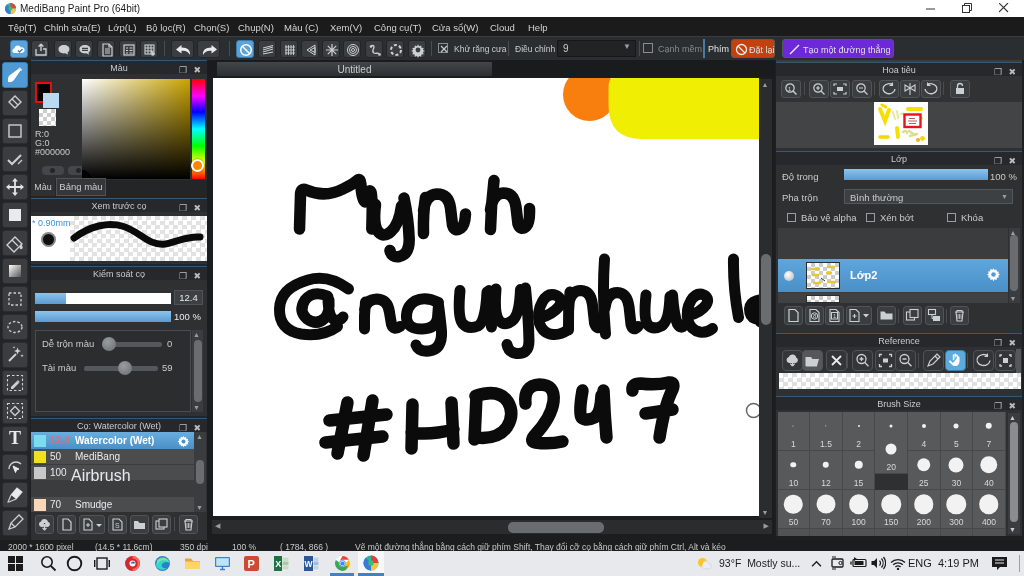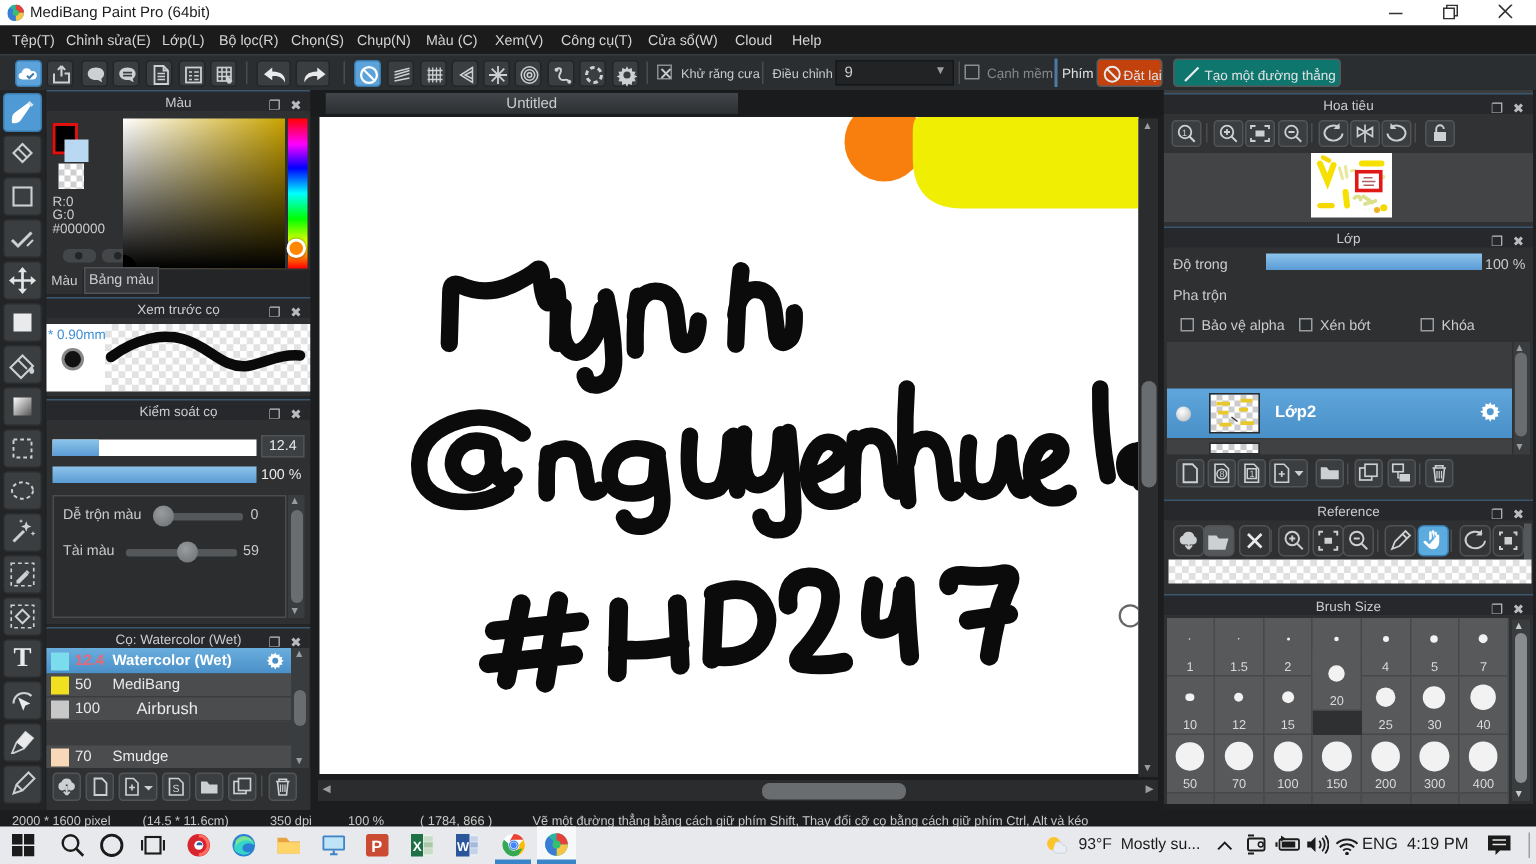--- a/index.html
+++ b/index.html
@@ -199,21 +199,21 @@
     <span style="position:absolute;left:658px;top:7px;color:#85888b;font-size:9px;white-space:nowrap">Cạnh mềm</span>
     <div style="position:absolute;left:703px;top:2px;width:2px;height:19px;background:#4a7ba5"></div>
     <span style="position:absolute;left:708px;top:7px;color:#e0e2e4;font-size:9px;white-space:nowrap">Phím</span>
     <div style="position:absolute;left:731px;top:2px;width:44px;height:19px;background:#c2410c;border:1px solid #5a5d60;border-radius:3px">
       <svg width="13" height="13" viewBox="0 0 13 13" style="position:absolute;left:3px;top:3px">
           <circle cx="6.5" cy="6.5" r="5" fill="none" stroke="#e8eaec" stroke-width="1.3"></circle>
           <path d="M3 3l7 7" stroke="#e8eaec" stroke-width="1.3"></path>
         </svg>
       <span style="position:absolute;left:17px;top:4.5px;color:#e0e2e4;font-size:9px;white-space:nowrap">Đặt lại</span>
     </div>
-    <div style="position:absolute;left:782px;top:2px;width:112px;height:19px;background:#0f766e;border:1px solid #55585a;border-radius:3px">
+    <div style="position:absolute;left:782px;top:2px;width:112px;height:19px;background:#6d28d9;border:1px solid #55585a;border-radius:3px">
       <svg width="13" height="13" viewBox="0 0 13 13" style="position:absolute;left:5px;top:3px">
           <path d="M2 11L11 2" stroke="#e8eaec" stroke-width="1.5"></path>
         </svg>
       <span style="position:absolute;left:20px;top:4.5px;color:#e0e2e4;font-size:9px;white-space:nowrap">Tạo một đường thẳng</span>
     </div>
   </div>
 
   <div class="abs" id="tools">
     <div class="ti" style="top:2px;background:#4f9ad4;border-color:#3a7cae"><svg width="24" height="24" viewBox="0 0 24 24">
           <path d="M5 19c3 .5 5-.5 6-2l6.5-9.5c.8-1.2-.7-2.6-1.9-1.8L7 12c-1.7 1-2.3 3-2 7z" fill="#fff"></path>
@@ -365,21 +365,21 @@
               </svg></div>
         </div>
         <div class="abs" style="left:0;top:17px;width:163px;height:16px;background:#4a4c4e;border-bottom:1px solid #3a3c3e">
           <div class="abs" style="left:3px;top:2px;width:12px;height:12px;background:#f0e020"></div>
           <div class="abs" style="left:19px;top:2px;color:#e8eaec;font-size:10px">50</div>
           <div class="abs" style="left:44px;top:2px;color:#e8eaec;font-size:10px">MediBang</div>
         </div>
         <div class="abs" style="left:0;top:33px;width:163px;height:16px;background:#4a4c4e;border-bottom:1px solid #3a3c3e">
           <div class="abs" style="left:3px;top:2px;width:12px;height:12px;background:#c8c8c8"></div>
           <div class="abs" style="left:19px;top:2px;color:#e8eaec;font-size:10px">100</div>
-          <div class="abs" style="left:60px;top:2px;color:#e8eaec;font-size:11px">Airbrush</div>
+          <div class="abs" style="left:40px;top:2px;color:#e8eaec;font-size:16px">Airbrush</div>
         </div>
         <div class="abs" style="left:0;top:65px;width:163px;height:15px;background:#4a4c4e">
           <div class="abs" style="left:3px;top:2px;width:12px;height:12px;background:#f8d8b8"></div>
           <div class="abs" style="left:19px;top:2px;color:#e8eaec;font-size:10px">70</div>
           <div class="abs" style="left:44px;top:2px;color:#e8eaec;font-size:10px">Smudge</div>
         </div>
       </div>
       <div class="abs" style="left:163px;top:14px;width:12px;height:80px;background:#3a3d3f">
         <div class="abs" style="left:2px;top:1px;color:#9a9da0;font-size:7px">▲</div>
         <div class="abs" style="left:2px;top:28px;width:8px;height:24px;background:#6a6d70;border-radius:4px"></div>
@@ -533,20 +533,24 @@
         </div>
       </div>
     </div>
 
     <div class="abs" style="left:0;top:88px;width:246px;height:182px;background:#2e3032">
       <div class="panel-h" style="line-height:14px;top:3px">Lớp<span class="ph-ic" style="right:20px">❐</span><span class="ph-ic" style="right:6px">✖</span></div>
       <div class="abs" style="left:6px;top:23px;color:#c9cccd;font-size:9.5px">Độ trong</div>
       <div class="abs" style="left:68px;top:21px;width:144px;height:11px;background:linear-gradient(#8cc4ea,#5b9bd5)"></div>
       <div class="abs" style="left:214px;top:23px;color:#c9cccd;font-size:9.5px">100 %</div>
       <div class="abs" style="left:6px;top:44px;color:#c9cccd;font-size:9.5px">Pha trộn</div>
+      <div class="abs" style="left:68px;top:41px;width:169px;height:15px;background:#3d4043;border:1px solid #54575a;color:#c9cccd;font-size:9.5px">
+          <span style="position:absolute;left:5px;top:2px">Bình thường</span>
+          <span style="position:absolute;right:4px;top:2.5px;font-size:7px;color:#9a9da0">▼</span>
+        </div>
       <div class="abs" style="left:11px;top:64px;color:#c9cccd;font-size:9.5px;white-space:nowrap"><span class="cbx"></span>Bảo vệ alpha</div>
       <div class="abs" style="left:90px;top:64px;color:#c9cccd;font-size:9.5px;white-space:nowrap"><span class="cbx"></span>Xén bớt</div>
       <div class="abs" style="left:171px;top:64px;color:#c9cccd;font-size:9.5px;white-space:nowrap"><span class="cbx"></span>Khóa</div>
       <div class="abs" style="left:2px;top:80px;width:230px;height:75px;background:#3a3c3e;overflow:hidden">
         <div class="abs" style="left:0;top:31px;width:230px;height:33px;background:linear-gradient(#5fa6dc,#4a90c8)">
           <div class="abs" style="left:6px;top:12px;width:10px;height:10px;border-radius:50%;background:radial-gradient(circle at 40% 35%,#fff,#b0b3b5)"></div>
           <div class="abs" style="left:28px;top:3px;width:34px;height:27px;background:conic-gradient(#ccc 25%,#fff 0 50%,#ccc 0 75%,#fff 0);background-size:8px 8px;border:1px solid #2a2c2e">
             <svg width="34" height="27" viewBox="0 0 34 27">
                 <path d="M4 6h9M5 12h7M20 4h8M19 10h6M6 20h8M20 19h9" stroke="#e8c82a" stroke-width="2.5"></path>
                 <path d="M14 15l4 3" stroke="#333" stroke-width="1"></path>

